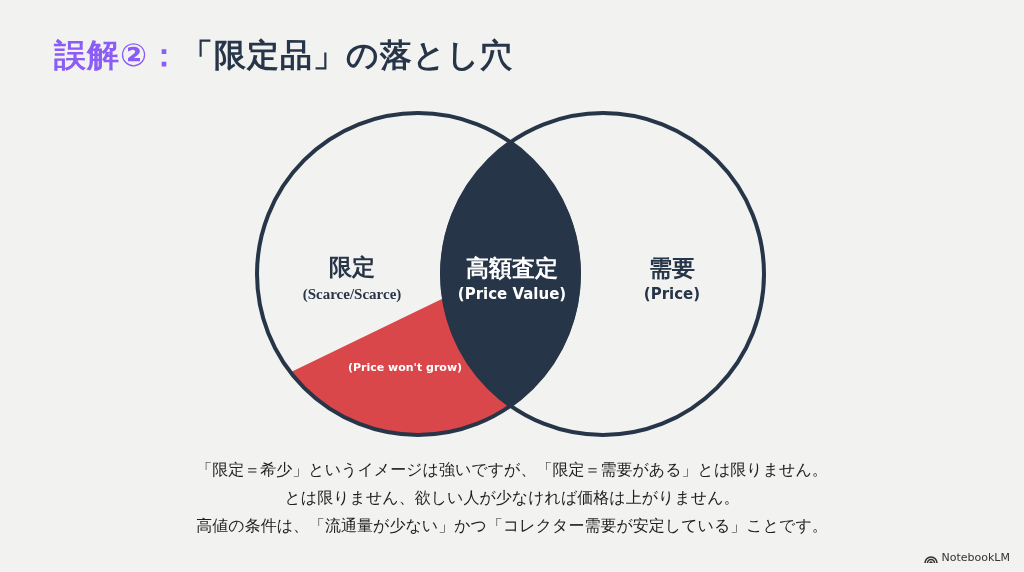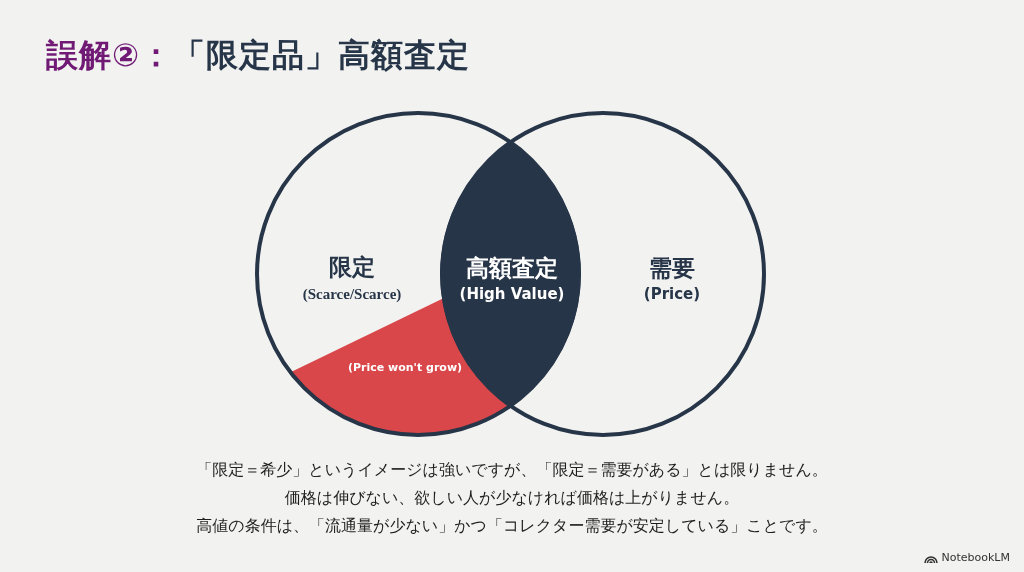--- a/index.html
+++ b/index.html
@@ -7,21 +7,21 @@
       width: 1024px; height: 572px; overflow: hidden;
       background: #f2f2f0;
       font-family: "DejaVu Sans", "Liberation Sans", sans-serif;
       position: relative;
     }
     .title {
       position: absolute; left: 46px; top: 34px;
       font-size: 32px; font-weight: bold; letter-spacing: 1px;
       white-space: nowrap;
     }
-    .title .accent { color: #701a75; }
+    .title .accent { color: #8b5cf6; margin-left: 8px; }
     .title .main { color: #273548; }
     svg.venn { position: absolute; left: 0; top: 0; }
     .label {
       position: absolute; text-align: center; font-weight: bold;
       transform: translateX(-50%); white-space: nowrap;
     }
     .label .jp { font-size: 23px; display: block; line-height: 30px; }
     .label .en { font-size: 15px; display: block; line-height: 22px; }
     .dark { color: #273548; }
     .light { color: #ffffff; }
@@ -35,21 +35,21 @@
     .brand {
       position: absolute; right: 14px; bottom: 8px;
       font-size: 11px; color: #333; font-weight: normal;
       display: flex; align-items: center; gap: 4px;
     }
   </style>
 </head>
 <body>
 
 <div class="title">
-  <span class="accent">誤解②：</span><span class="main">「限定品」高額査定</span>
+  <span class="accent">誤解②：</span><span class="main">「限定品」の落とし穴</span>
 </div>
 
 <svg class="venn" width="1024" height="572" viewBox="0 0 1024 572">
   <defs>
     <clipPath id="clipLeft">
         <circle cx="418" cy="274" r="161"></circle>
       </clipPath>
   </defs>
 
   <g clip-path="url(#clipLeft)">
@@ -61,35 +61,35 @@
   <circle cx="603" cy="274" r="161" fill="none" stroke="#273548" stroke-width="4"></circle>
 </svg>
 
 <div class="label dark" style="left:352px; top:253px;font-family:Liberation Serif, serif;">
   <span class="jp">限定</span>
   <span class="en">(Scarce/Scarce)</span>
 </div>
 
 <div class="label light" style="left:512px; top:253px;">
   <span class="jp">高額査定</span>
-  <span class="en">(High Value)</span>
+  <span class="en">(Price Value)</span>
 </div>
 
 <div class="label dark" style="left:672px; top:253px;">
   <span class="jp">需要</span>
   <span class="en">(Price)</span>
 </div>
 
 <div class="label light red-label" style="left:405px; top:358px;">
   <span class="en">(Price won't grow)</span>
 </div>
 
 <div class="caption">
   <div>「限定＝希少」というイメージは強いですが、「限定＝需要がある」とは限りません。</div>
-  <div>価格は伸びない、欲しい人が少なければ価格は上がりません。</div>
+  <div>とは限りません、欲しい人が少なければ価格は上がりません。</div>
   <div>高値の条件は、「流通量が少ない」かつ「コレクター需要が安定している」ことです。</div>
 </div>
 
 <div class="brand">
   <svg width="14" height="10" viewBox="0 0 14 10">
     <path d="M1,10 A6,6 0 0 1 13,10" fill="none" stroke="#333" stroke-width="1.6"></path>
     <path d="M3.5,10 A3.5,3.5 0 0 1 10.5,10" fill="none" stroke="#333" stroke-width="1.6"></path>
     <path d="M6,10 A1,1 0 0 1 8,10" fill="none" stroke="#333" stroke-width="1.6"></path>
   </svg>
   <span>NotebookLM</span>

